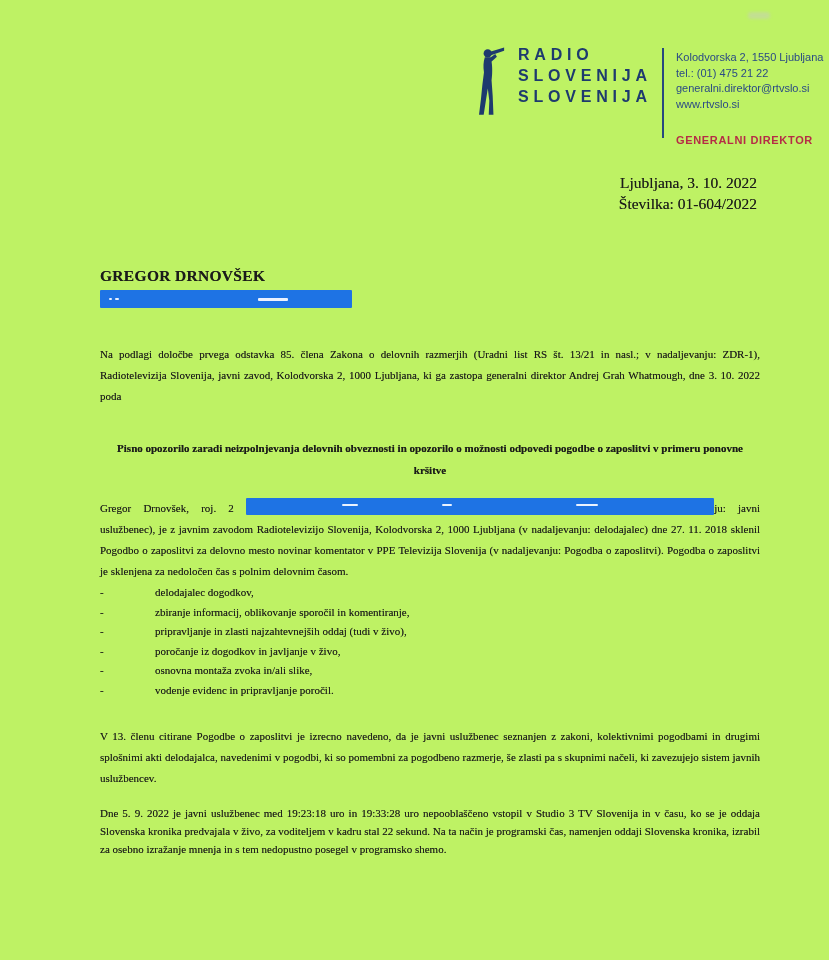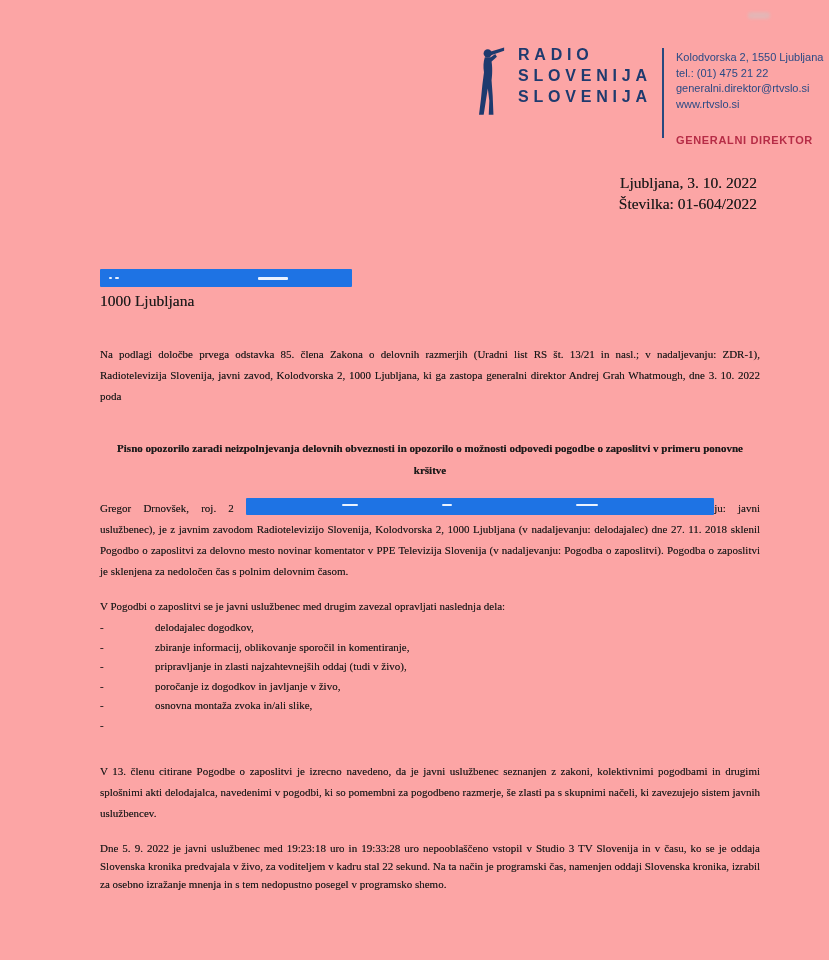--- a/index.html
+++ b/index.html
@@ -1,20 +1,20 @@
 <!DOCTYPE html>
 <html><head>
 <meta charset="utf-8">
 <style>
   html,body{margin:0;padding:0;background:#e9e9e9;}
   .page{
     position:relative;
     width:829px;height:960px;
     margin:0 auto;
-    background:#fca5a5;
+    background:#bef264;
     overflow:hidden;
     font-family:"Liberation Serif", serif;
     color:#1b1b1b;
   }
   
   .logo-wrap{position:absolute;left:476px;top:44px;display:flex;align-items:flex-start;}
   .logo-icon{width:30px;height:72px;margin-top:2px;}
   .logo-icon svg{display:block;}
   .wordmark{
     margin-left:12px;
@@ -130,37 +130,36 @@
   </div>
 
   <div class="role-label">GENERALNI DIREKTOR</div>
 
   <div class="meta-block">
     <div>Ljubljana, 3. 10. 2022</div>
     <div>Številka: 01-604/2022</div>
   </div>
 
   <div class="recipient">
+    <div class="name">GREGOR DRNOVŠEK</div>
     <div class="redact">
       <span class="speck s1"></span>
       <span class="speck s2"></span>
       <span class="speck s3"></span>
     </div>
-    <div class="city">1000 Ljubljana</div>
   </div>
 
   <div class="body">
 
     <p class="p-intro">Na podlagi določbe prvega odstavka 85. člena Zakona o delovnih razmerjih (Uradni list RS št. 13/21 in nasl.; v nadaljevanju: ZDR-1), Radiotelevizija Slovenija, javni zavod, Kolodvorska 2, 1000 Ljubljana, ki ga zastopa generalni direktor Andrej Grah Whatmough, dne 3. 10. 2022 poda</p>
 
     <p class="doc-title">Pisno opozorilo zaradi neizpolnjevanja delovnih obveznosti in opozorilo o možnosti odpovedi pogodbe o zaposlitvi v primeru ponovne kršitve</p>
 
     <p class="p-employee"><span>Gregor Drnovšek, roj. 2</span> <span class="redact-inline"><span class="speck i1"></span><span class="speck i2"></span><span class="speck i3"></span></span><span>ju:</span> <span>javni uslužbenec), je z javnim zavodom Radiotelevizijo Slovenija, Kolodvorska 2, 1000 Ljubljana (v nadaljevanju: delodajalec) dne 27. 11. 2018 sklenil Pogodbo o zaposlitvi za delovno mesto novinar komentator v PPE Televizija Slovenija (v nadaljevanju: Pogodba o zaposlitvi). Pogodba o zaposlitvi je sklenjena za nedoločen čas s polnim delovnim časom.</span></p>
 
-    <p class="p-duties-intro">V Pogodbi o zaposlitvi se je javni uslužbenec med drugim zavezal opravljati naslednja dela:</p>
 
     <ul class="duties">
       <li class="duty">
           <span class="dash">-</span>
           <span>delodajalec dogodkov,</span>
         </li>
       <li class="duty">
           <span class="dash">-</span>
           <span>zbiranje informacij, oblikovanje sporočil in komentiranje,</span>
         </li>
@@ -171,20 +170,21 @@
       <li class="duty">
           <span class="dash">-</span>
           <span>poročanje iz dogodkov in javljanje v živo,</span>
         </li>
       <li class="duty">
           <span class="dash">-</span>
           <span>osnovna montaža zvoka in/ali slike,</span>
         </li>
       <li class="duty">
           <span class="dash">-</span>
+          <span>vodenje evidenc in pripravljanje poročil.</span>
         </li>
     </ul>
 
     <p class="p-clause">V 13. členu citirane Pogodbe o zaposlitvi je izrecno navedeno, da je javni uslužbenec seznanjen z zakoni, kolektivnimi pogodbami in drugimi splošnimi akti delodajalca, navedenimi v pogodbi, ki so pomembni za pogodbeno razmerje, še zlasti pa s skupnimi načeli, ki zavezujejo sistem javnih uslužbencev.</p>
 
     <p class="p-incident">Dne 5. 9. 2022 je javni uslužbenec med 19:23:18 uro in 19:33:28 uro nepooblaščeno vstopil v Studio 3 TV Slovenija in v času, ko se je oddaja Slovenska kronika predvajala v živo, za voditeljem v kadru stal 22 sekund. Na ta način je programski čas, namenjen oddaji Slovenska kronika, izrabil za osebno izražanje mnenja in s tem nedopustno posegel v programsko shemo.</p>
 
   </div>
 
 </div>

